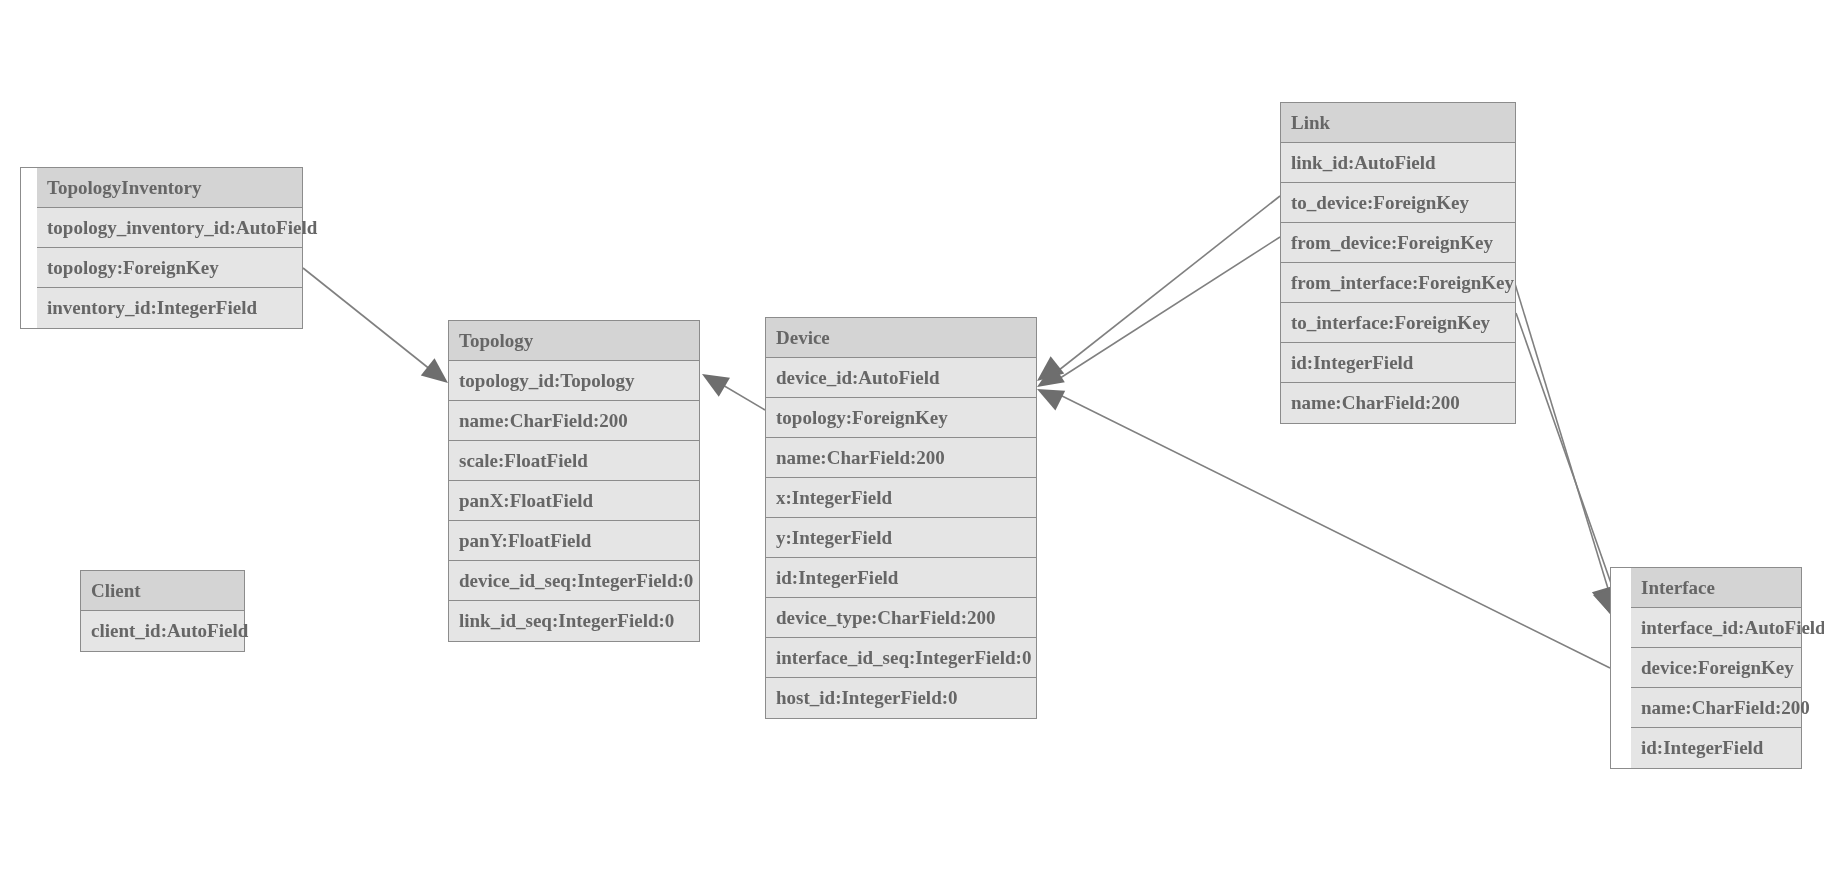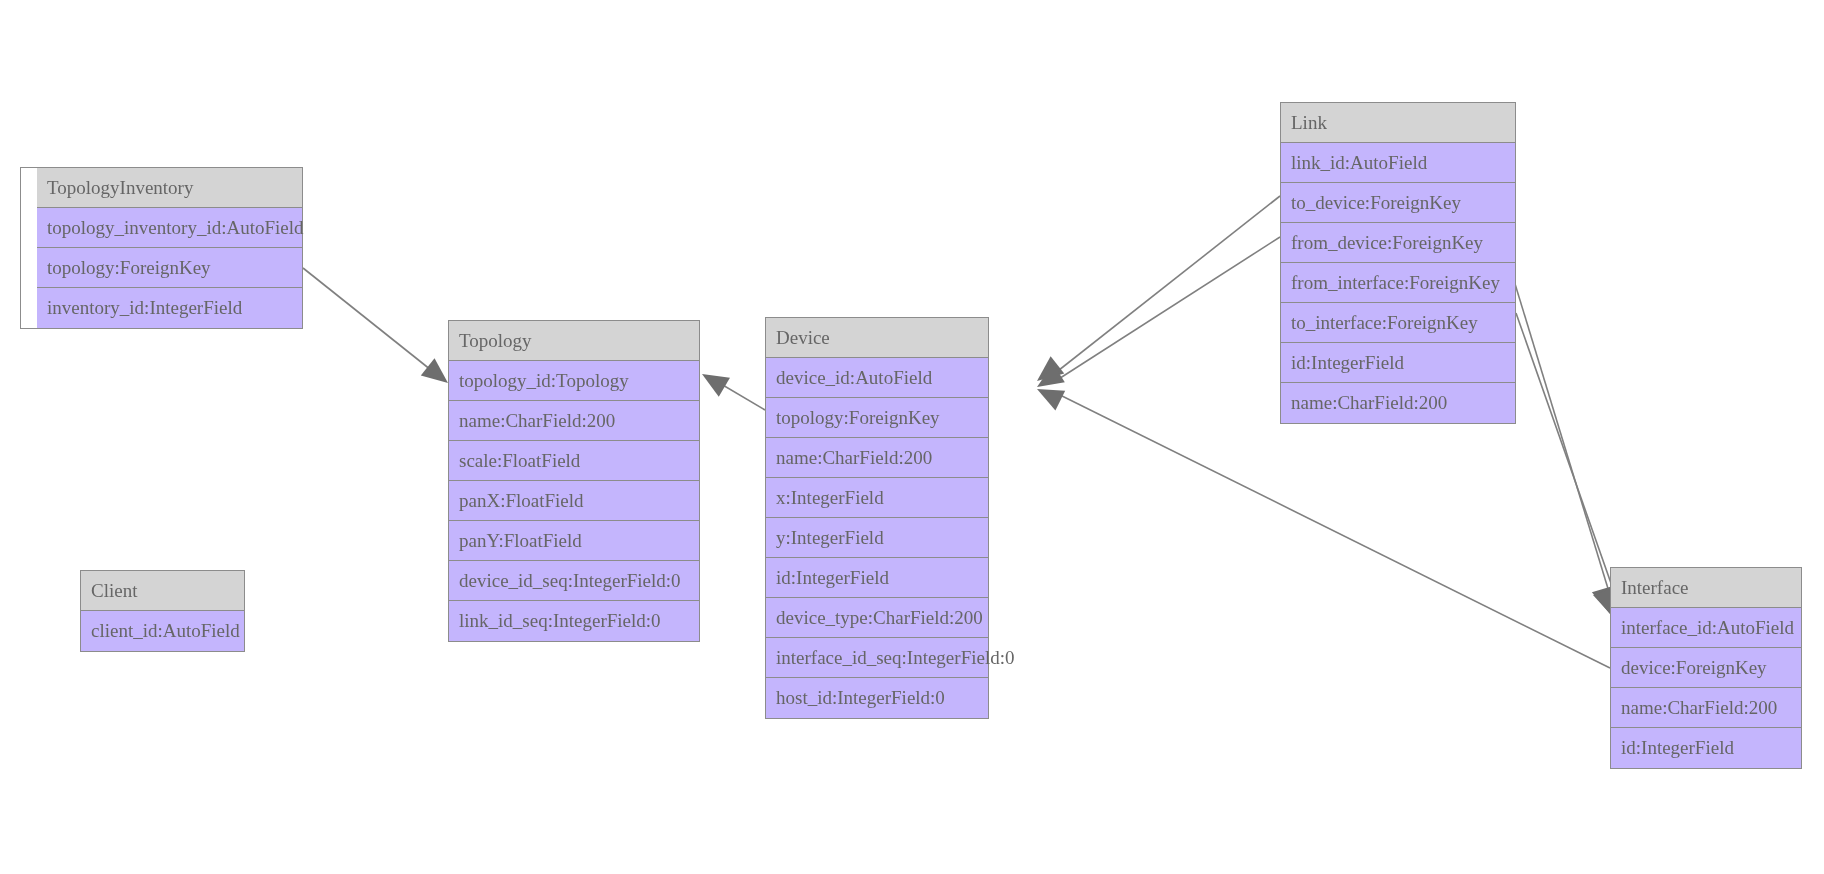--- a/index.html
+++ b/index.html
@@ -24,20 +24,21 @@
     width: 1824px;
     height: 874px;
     pointer-events: none;
   }
   .entity {
     position: absolute;
     box-sizing: border-box;
     border: 1px solid #8c8c8c;
     background: #ffffff;
     border-collapse: collapse;
+    font-weight: bold;
   }
   .entity-title {
     box-sizing: border-box;
     background: #d4d4d4;
     border-bottom: 1px solid #8c8c8c;
     color: #666666;
     font-size: 19px;
     line-height: 40px;
     height: 40px;
     padding: 0 10px;
@@ -47,21 +48,21 @@
   .entity-row {
     box-sizing: border-box;
     border-bottom: 1px solid #8c8c8c;
     color: #666666;
     font-size: 19px;
     line-height: 40px;
     height: 40px;
     padding: 0 10px;
     white-space: nowrap;
     overflow: visible;
-    background: #c4b5fd;
+    background: #e5e5e5;
   }
   .entity-row.last {
     border-bottom: none;
   }
 </style>
 </head>
 <body>
 
 <div id="canvas">
 
@@ -110,21 +111,21 @@
         <div class="entity-row">scale:FloatField</div>
         <div class="entity-row">panX:FloatField</div>
         <div class="entity-row">panY:FloatField</div>
         <div class="entity-row">device_id_seq:IntegerField:0</div>
         <div class="entity-row last">link_id_seq:IntegerField:0</div>
       </div>
       <div class="entity" style="left: 80px; top: 529px; width: 165px; margin-top: 41px;">
         <div class="entity-title">Client</div>
         <div class="entity-row last">client_id:AutoField</div>
       </div>
-      <div class="entity" style="left: 765px; top: 317px; width: 224px;">
+      <div class="entity" style="left: 765px; top: 317px; width: 272px;">
         <div class="entity-title">Device</div>
         <div class="entity-row">device_id:AutoField</div>
         <div class="entity-row">topology:ForeignKey</div>
         <div class="entity-row">name:CharField:200</div>
         <div class="entity-row">x:IntegerField</div>
         <div class="entity-row">y:IntegerField</div>
         <div class="entity-row">id:IntegerField</div>
         <div class="entity-row">device_type:CharField:200</div>
         <div class="entity-row">interface_id_seq:IntegerField:0</div>
         <div class="entity-row last">host_id:IntegerField:0</div>
@@ -132,21 +133,21 @@
       <div class="entity" style="left: 1280px; top: 102px; width: 236px;">
         <div class="entity-title">Link</div>
         <div class="entity-row">link_id:AutoField</div>
         <div class="entity-row">to_device:ForeignKey</div>
         <div class="entity-row">from_device:ForeignKey</div>
         <div class="entity-row">from_interface:ForeignKey</div>
         <div class="entity-row">to_interface:ForeignKey</div>
         <div class="entity-row">id:IntegerField</div>
         <div class="entity-row last">name:CharField:200</div>
       </div>
-      <div class="entity" style="left: 1610px; top: 567px; width: 192px;">
+      <div class="entity" style="left: 1610px; top: 567px; width: 192px; padding-left: 20px;">
         <div class="entity-title">Interface</div>
         <div class="entity-row">interface_id:AutoField</div>
         <div class="entity-row">device:ForeignKey</div>
         <div class="entity-row">name:CharField:200</div>
         <div class="entity-row last">id:IntegerField</div>
       </div>
     </div>
 
 </div>
 

